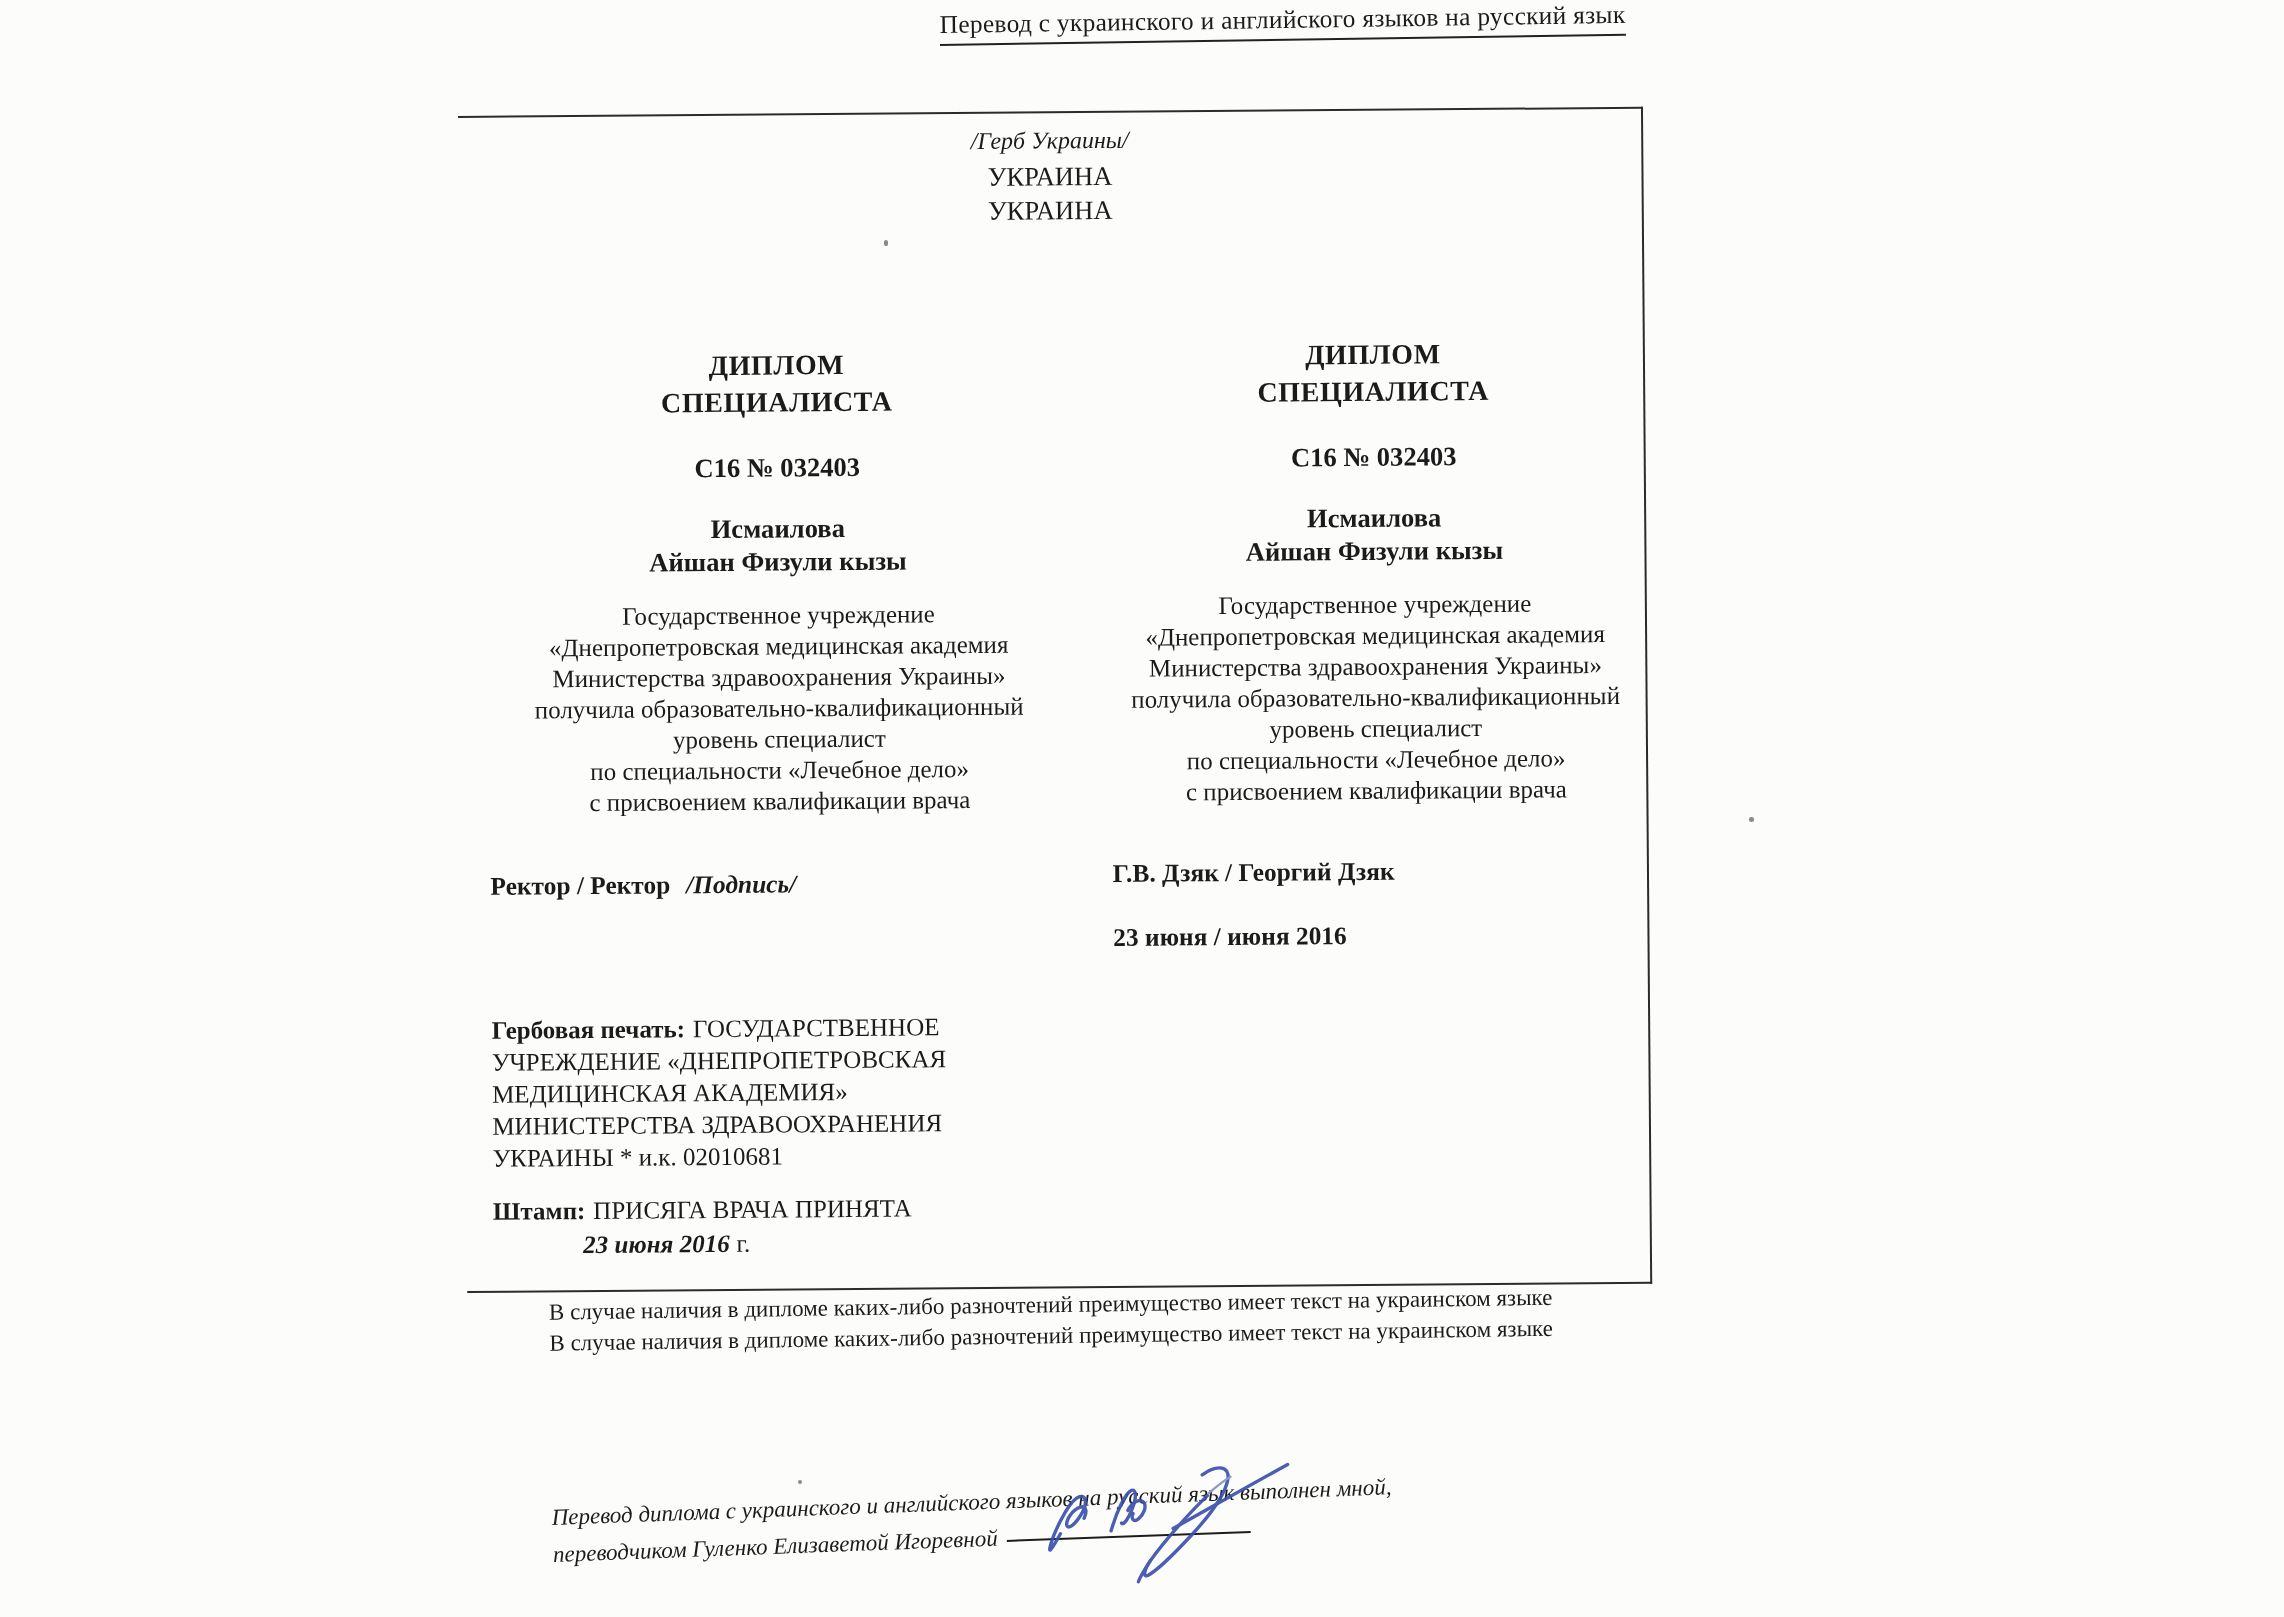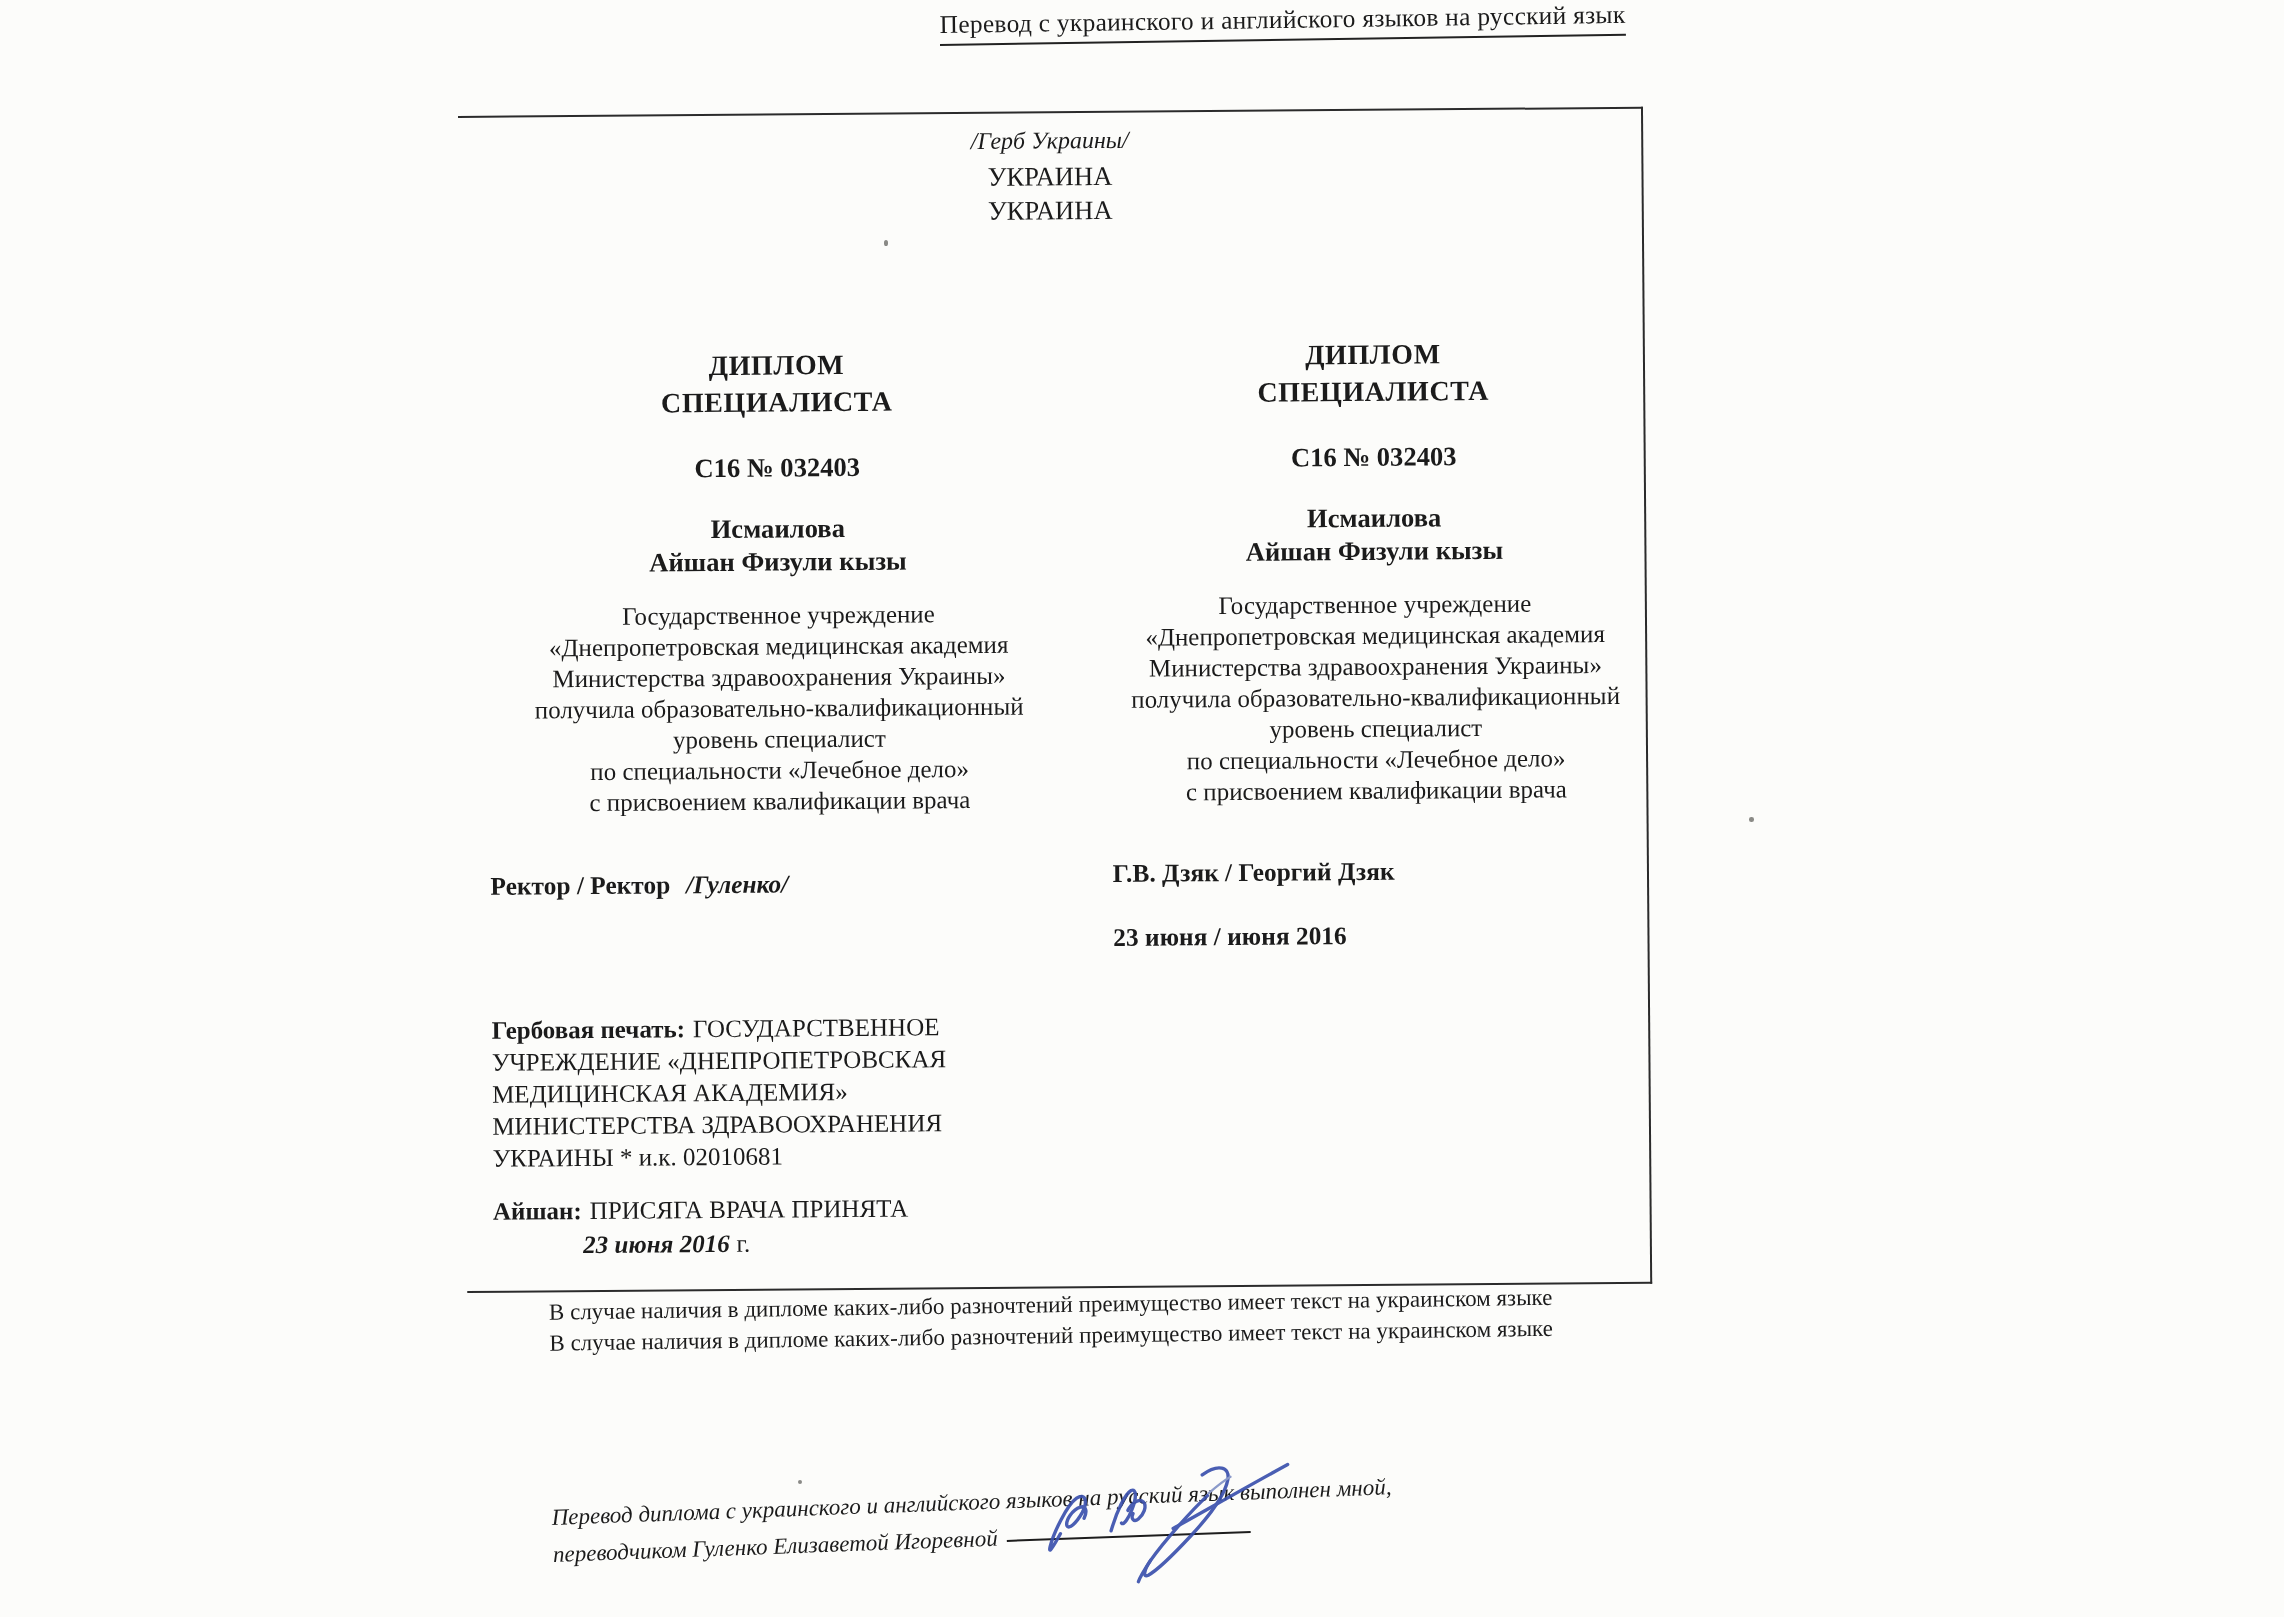--- a/index.html
+++ b/index.html
@@ -91,31 +91,31 @@
     <div class="blk bodytxt" style="top:484px">
       <div>Государственное учреждение</div>
       <div>«Днепропетровская медицинская академия</div>
       <div>Министерства здравоохранения Украины»</div>
       <div>получила образовательно-квалификационный</div>
       <div>уровень специалист</div>
       <div>по специальности «Лечебное дело»</div>
       <div>с присвоением квалификации врача</div>
     </div>
     <div class="blk leftalign rector" style="top:754px">
-      <span>Ректор / Ректор</span><span class="sign">/Гуленко/</span>
+      <span>Ректор / Ректор</span><span class="sign">/Подпись/</span>
     </div>
     <div class="blk leftalign seal" style="top:897px">
       <div><span class="lbl">Гербовая печать:</span><span>ГОСУДАРСТВЕННОЕ</span></div>
       <div>УЧРЕЖДЕНИЕ «ДНЕПРОПЕТРОВСКАЯ</div>
       <div>МЕДИЦИНСКАЯ АКАДЕМИЯ»</div>
       <div>МИНИСТЕРСТВА ЗДРАВООХРАНЕНИЯ</div>
       <div>УКРАИНЫ * и.к. 02010681</div>
     </div>
     <div class="blk leftalign stamp" style="top:1078px">
-      <div><span class="lbl">Айшан:</span><span>ПРИСЯГА ВРАЧА ПРИНЯТА</span></div>
+      <div><span class="lbl">Штамп:</span><span>ПРИСЯГА ВРАЧА ПРИНЯТА</span></div>
       <div class="date-line"><span class="date">23 июня 2016</span><span>г.</span></div>
     </div>
   </div>
 
   <div class="col col-right">
     <div class="blk ttl" style="top:225px">
       <div>ДИПЛОМ</div>
       <div>СПЕЦИАЛИСТА</div>
     </div>
     <div class="blk series" style="top:331px">С16 № 032403</div>

